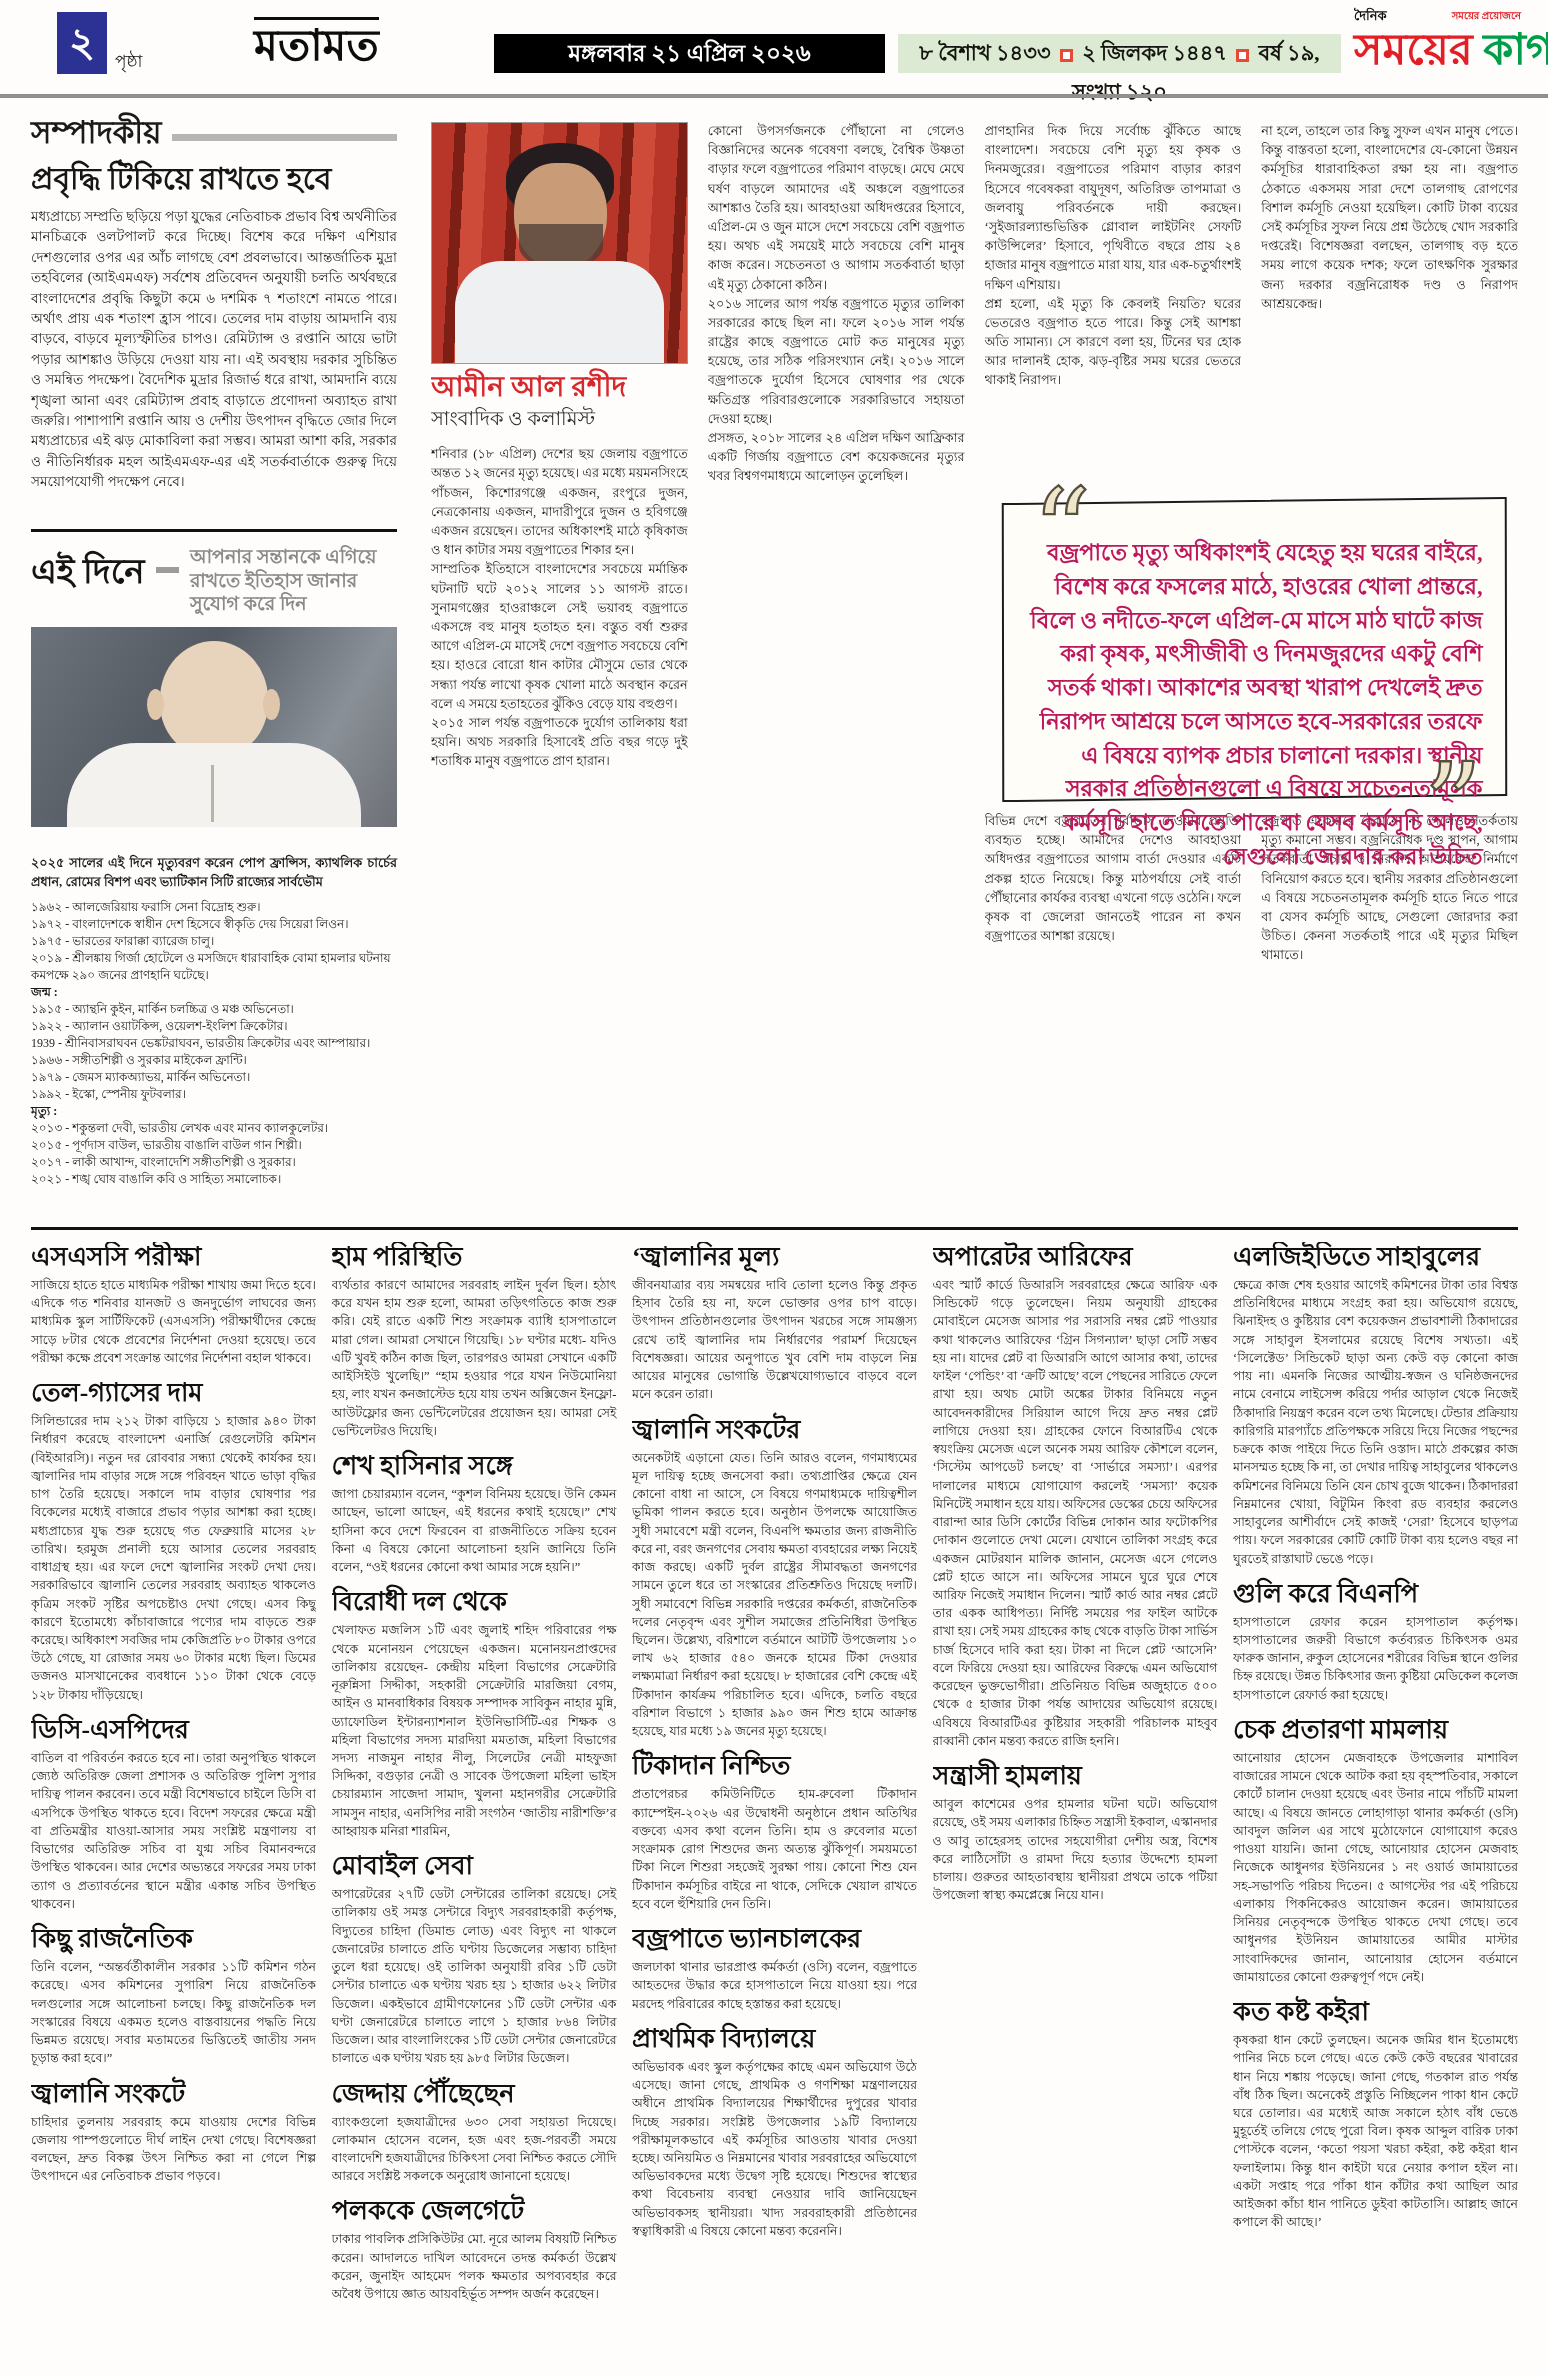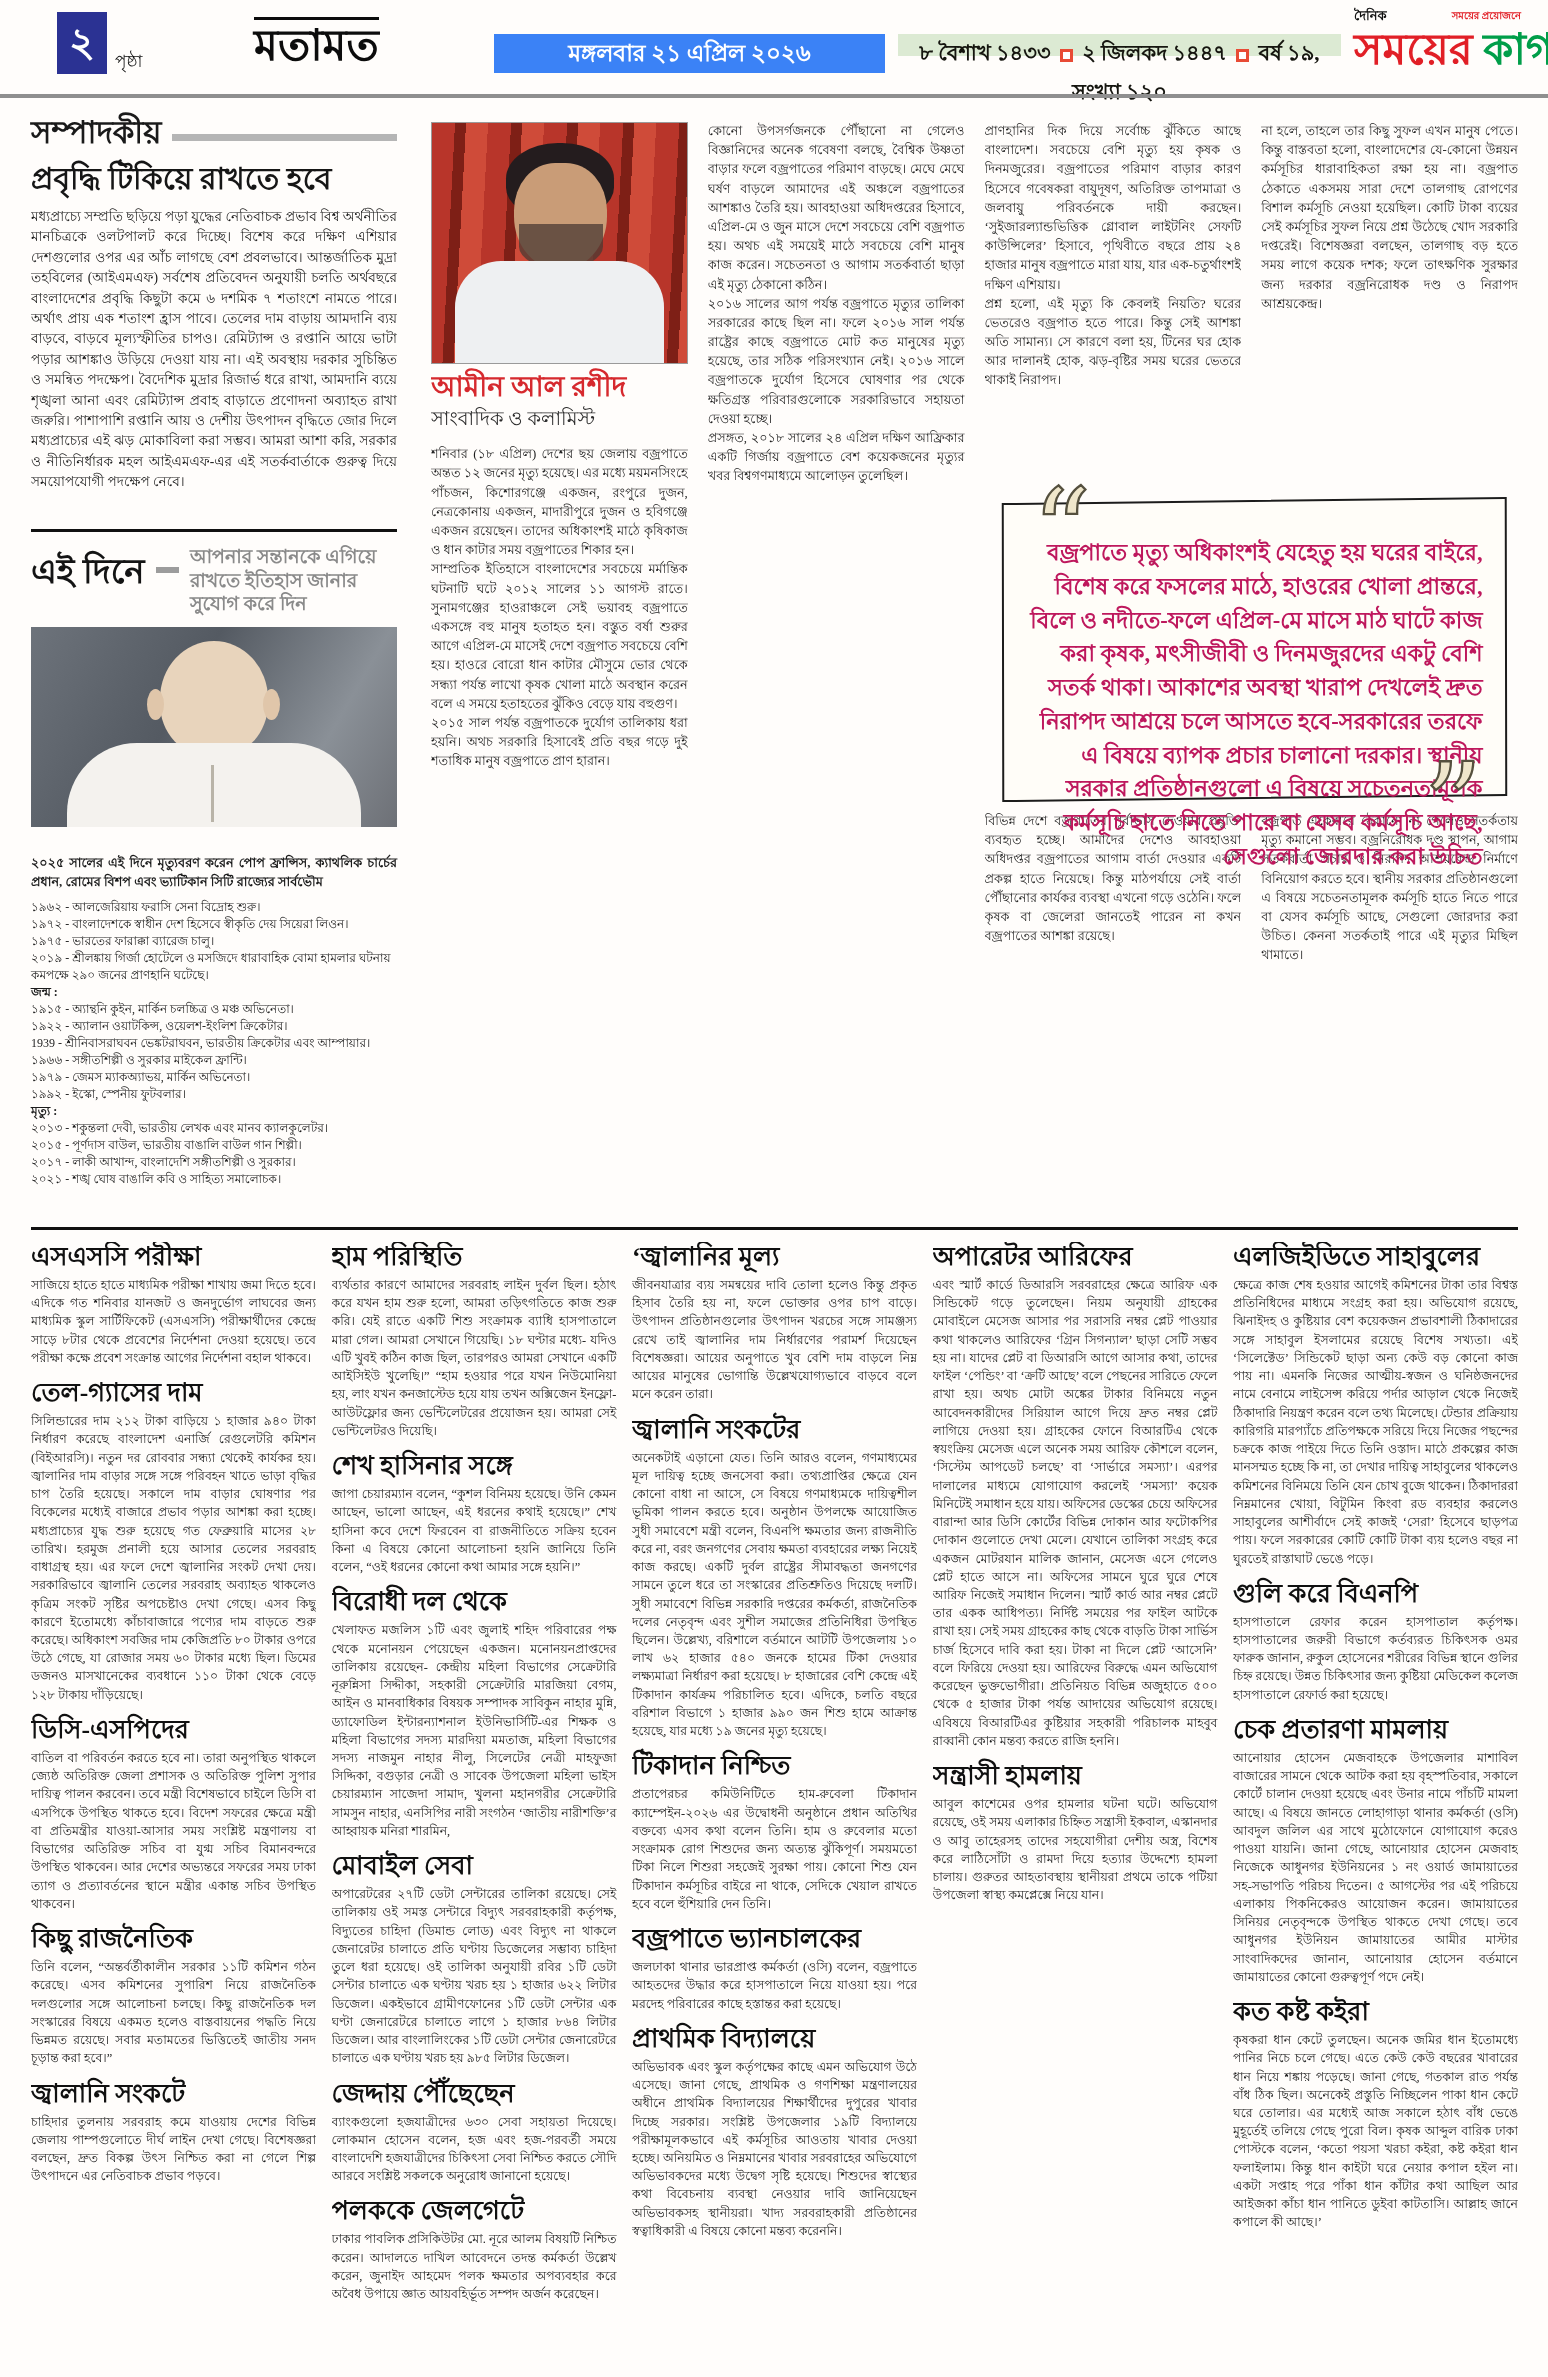--- a/index.html
+++ b/index.html
@@ -5,23 +5,23 @@
   html,body{margin:0;padding:0;background:#e8e8e8;}
   .page{position:relative;width:1549px;height:2377px;background:#fffdfb;margin:0 auto;
         font-family:"Liberation Serif","DejaVu Sans",serif;color:#1c1c1c;overflow:hidden;}
   [data-name]{box-sizing:border-box;}
   
   .pgnum{position:absolute;left:57px;top:12.4px;width:50px;height:62px;background:#2b3293;color:#fff;
          font-size:40px;font-weight:bold;text-align:center;line-height:62px;}
   .pglabel{position:absolute;left:115px;top:48px;font-size:17px;color:#111;}
   .secname{position:absolute;left:254px;top:17px;font-size:43px;font-weight:bold;color:#0c0c0c;
            border-top:3.1px solid #0c0c0c;padding-top:1.5px;line-height:1.1;}
-  .datebar{position:absolute;left:494px;top:34px;width:391px;height:39px;background:#3b82f6;color:#fff;
+  .datebar{position:absolute;left:494px;top:34px;width:391px;height:39px;background:#000000;color:#fff;
            font-size:23px;font-weight:bold;text-align:center;line-height:39px;}
-  .calbar{position:absolute;left:898px;top:34px;width:443px;height:22px;background:#dcead3;color:#15150f;
+  .calbar{position:absolute;left:898px;top:34px;width:443px;height:39px;background:#dcead3;color:#15150f;
           font-size:21px;font-weight:bold;text-align:center;line-height:39px;}
   .sqicon{display:inline-block;width:13px;height:13px;background:#fff;border:3.9px solid #e84b35;margin:0 9.3px;vertical-align:-2.3px;}
   .logo{position:absolute;left:1354px;top:6.2px;width:167px;}
   .logo .daily{font-size:13px;font-weight:bold;color:#111;display:block;}
   .logo .tag{position:absolute;right:0;top:1.5px;font-size:10px;color:#e11f26;font-weight:bold;}
   .logo .main{font-size:43px;font-weight:bold;line-height:1.05;white-space:nowrap;}
   .logo .r{color:#e11f26;} .logo .g{color:#009e49;}
   .grayrule{position:absolute;left:0;top:94px;width:1549px;height:3.9px;background:#8f8f8f;}
   
   .leftcol{position:absolute;left:31px;top:108px;width:366px;}

